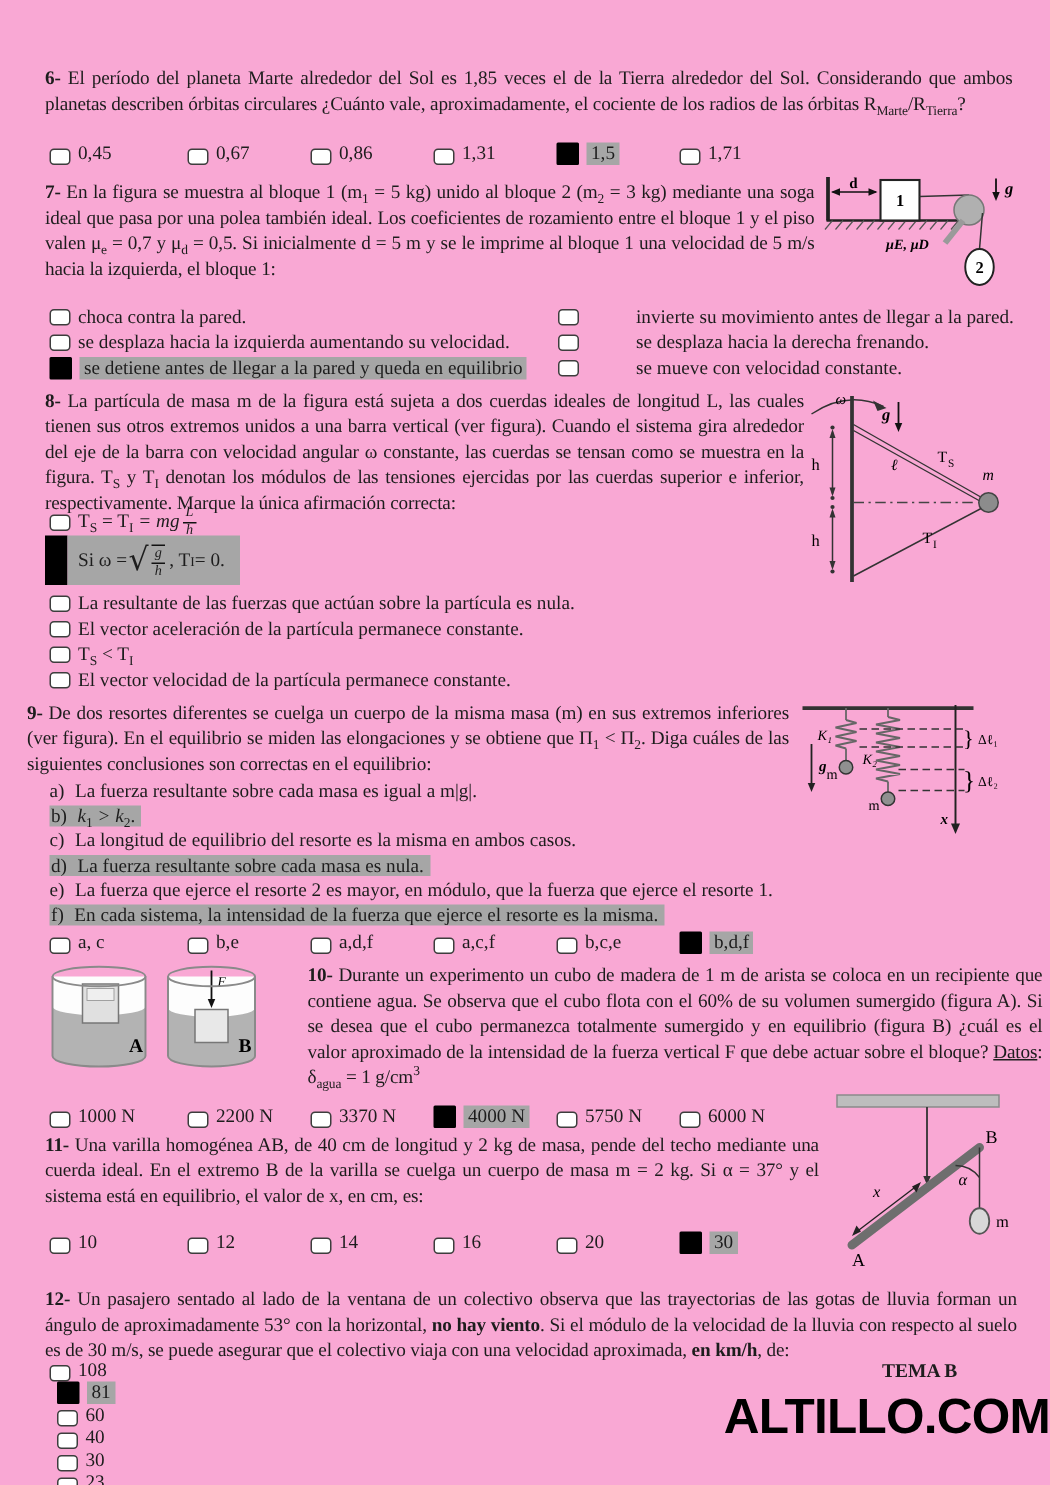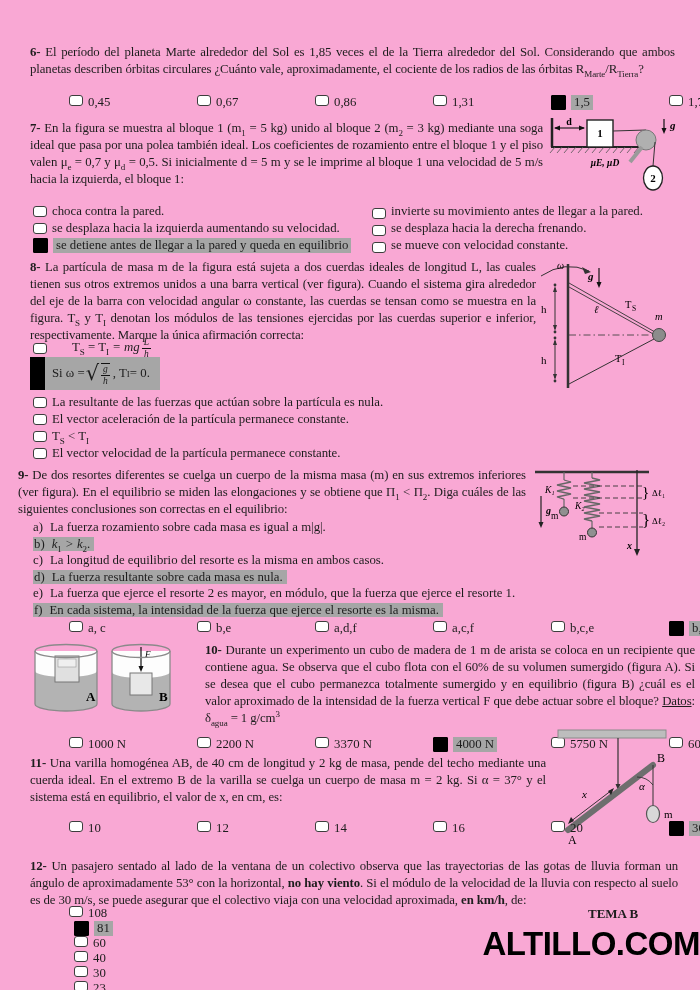--- a/index.html
+++ b/index.html
@@ -4,30 +4,30 @@
 <style>
   html,body{margin:0;padding:0;background:#fff;}
   .page{position:relative;width:700px;height:990px;background:#f9a8d4;
         font-family:"Liberation Serif",serif;font-size:12.8px;color:#1d1d1d;overflow:hidden;}
   .abs{position:absolute;}
   .qtext{text-align:justify;line-height:17px;letter-spacing:-0.1px;}
   .qnum{font-weight:bold;}
   sub{font-size:9px;line-height:0;}
   sup{font-size:9px;line-height:0;}
   .optrow{display:flex;align-items:center;padding-left:3px;}
-  .cell{display:flex;align-items:flex-start;width:82px;margin-left:36px;}
+  .cell{display:flex;align-items:flex-end;width:82px;}
   .cell.first{width:92px;}
   .cb{flex:0 0 auto;width:12px;height:9px;border:1.4px solid #3d3d3d;border-radius:3px;
       background:#fff;margin-right:5px;display:inline-block;}
   .sel .cb{width:13px;height:13px;background:#000;border-color:#000;border-radius:1px;}
   .lbl{white-space:nowrap;}
   .sel .lbl{background:#a6a6a6;padding:0 3px;}
   .vrow{display:flex;align-items:center;height:17px;padding-left:3px;}
   .vrow .w1{width:339px;display:flex;align-items:center;}
-  .vrow .w2{display:flex;align-items:flex-end;}
+  .vrow .w2{display:flex;align-items:center;gap:33px;}
   .item{height:16.5px;line-height:16.5px;white-space:nowrap;}
   .ikey{margin-right:7px;}
   .hl{background:#a6a6a6;padding:0 4px 0 1px;}
   .frac{display:inline-flex;flex-direction:column;align-items:center;vertical-align:middle;
         font-size:9.5px;line-height:1.15;font-style:italic;margin:0 2px;}
   .frac .fn{border-bottom:1px solid #111;padding:0 2px;}
   .it{font-style:italic;}
   .q8selblock{display:flex;align-items:stretch;height:33px;}
   .cbblk{width:15px;background:#000;flex:0 0 auto;}
   .graybox{background:#a6a6a6;display:flex;align-items:center;padding:0 10px 0 7px;text-align:right;}
@@ -167,21 +167,21 @@
       <text x="6" y="55" font-size="11">h</text>
       <line x1="20" y1="83" x2="20" y2="120" stroke="#333" stroke-width="1"></line>
       <polygon points="20,81 18,87 22,87" fill="#333"></polygon>
       <polygon points="20,122 18,116 22,116" fill="#333"></polygon>
       <circle cx="20" cy="80" r="1.4" fill="#333"></circle>
         <circle cx="20" cy="123" r="1.4" fill="#333"></circle>
       <text x="6" y="106" font-size="11">h</text>
     </svg>
   </div>
 
-  <div class="abs optrow" style="left:30px;top:337px;gap:20px;">
+  <div class="abs optrow" style="left:30px;top:337px;">
     <span class="cb"></span>
     <span class="lbl"><span>T</span><sub>S</sub><span> = T</span><sub>I</sub><span class="it"> = mg</span><span class="frac">
           <span class="fn">L</span>
           <span class="fd">h</span>
         </span></span>
   </div>
 
   <div class="abs q8selblock" style="left:30px;top:357px;">
     <span class="cbblk"></span>
     <span class="graybox">
@@ -248,21 +248,21 @@
       <text x="109" y="31" font-size="15">}</text>
       <text x="119" y="30" font-size="9">Δℓ₁</text>
       <line x1="66" y1="47" x2="110" y2="47" stroke="#333" stroke-width="0.9" stroke-dasharray="5 3"></line>
       <line x1="66" y1="61" x2="110" y2="61" stroke="#333" stroke-width="0.9" stroke-dasharray="5 3"></line>
       <text x="109" y="60" font-size="17">}</text>
       <text x="119" y="58" font-size="9">Δℓ₂</text>
     </svg>
   </div>
 
   <div class="abs" style="left:33px;top:519px;">
-    <div class="item"><span class="ikey">a)</span><span>La fuerza rozamiento sobre cada masa  es igual a m|g|.</span></div>
+    <div class="item"><span class="ikey">a)</span><span>La fuerza resultante sobre cada masa  es igual a m|g|.</span></div>
     <div class="item"><span class="hl"><span class="ikey">b)</span><span class="it">k</span><sub>1</sub><span class="it"> &gt; k</span><sub>2</sub><span>.</span></span></div>
     <div class="item"><span class="ikey">c)</span><span>La longitud de equilibrio del resorte es la misma en ambos casos.</span></div>
     <div class="item"><span class="hl"><span class="ikey">d)</span><span>La fuerza resultante sobre cada masa es nula.</span></span></div>
     <div class="item"><span class="ikey">e)</span><span>La fuerza que ejerce el resorte 2 es mayor, en módulo,  que la fuerza que ejerce el resorte 1.</span></div>
     <div class="item"><span class="hl"><span class="ikey">f)</span><span>En cada sistema, la intensidad de la fuerza que ejerce el resorte es la misma.</span></span></div>
   </div>
 
   <div class="abs optrow" style="left:30px;top:621px;">
     <div class="cell first">
         <span class="cb"></span>

